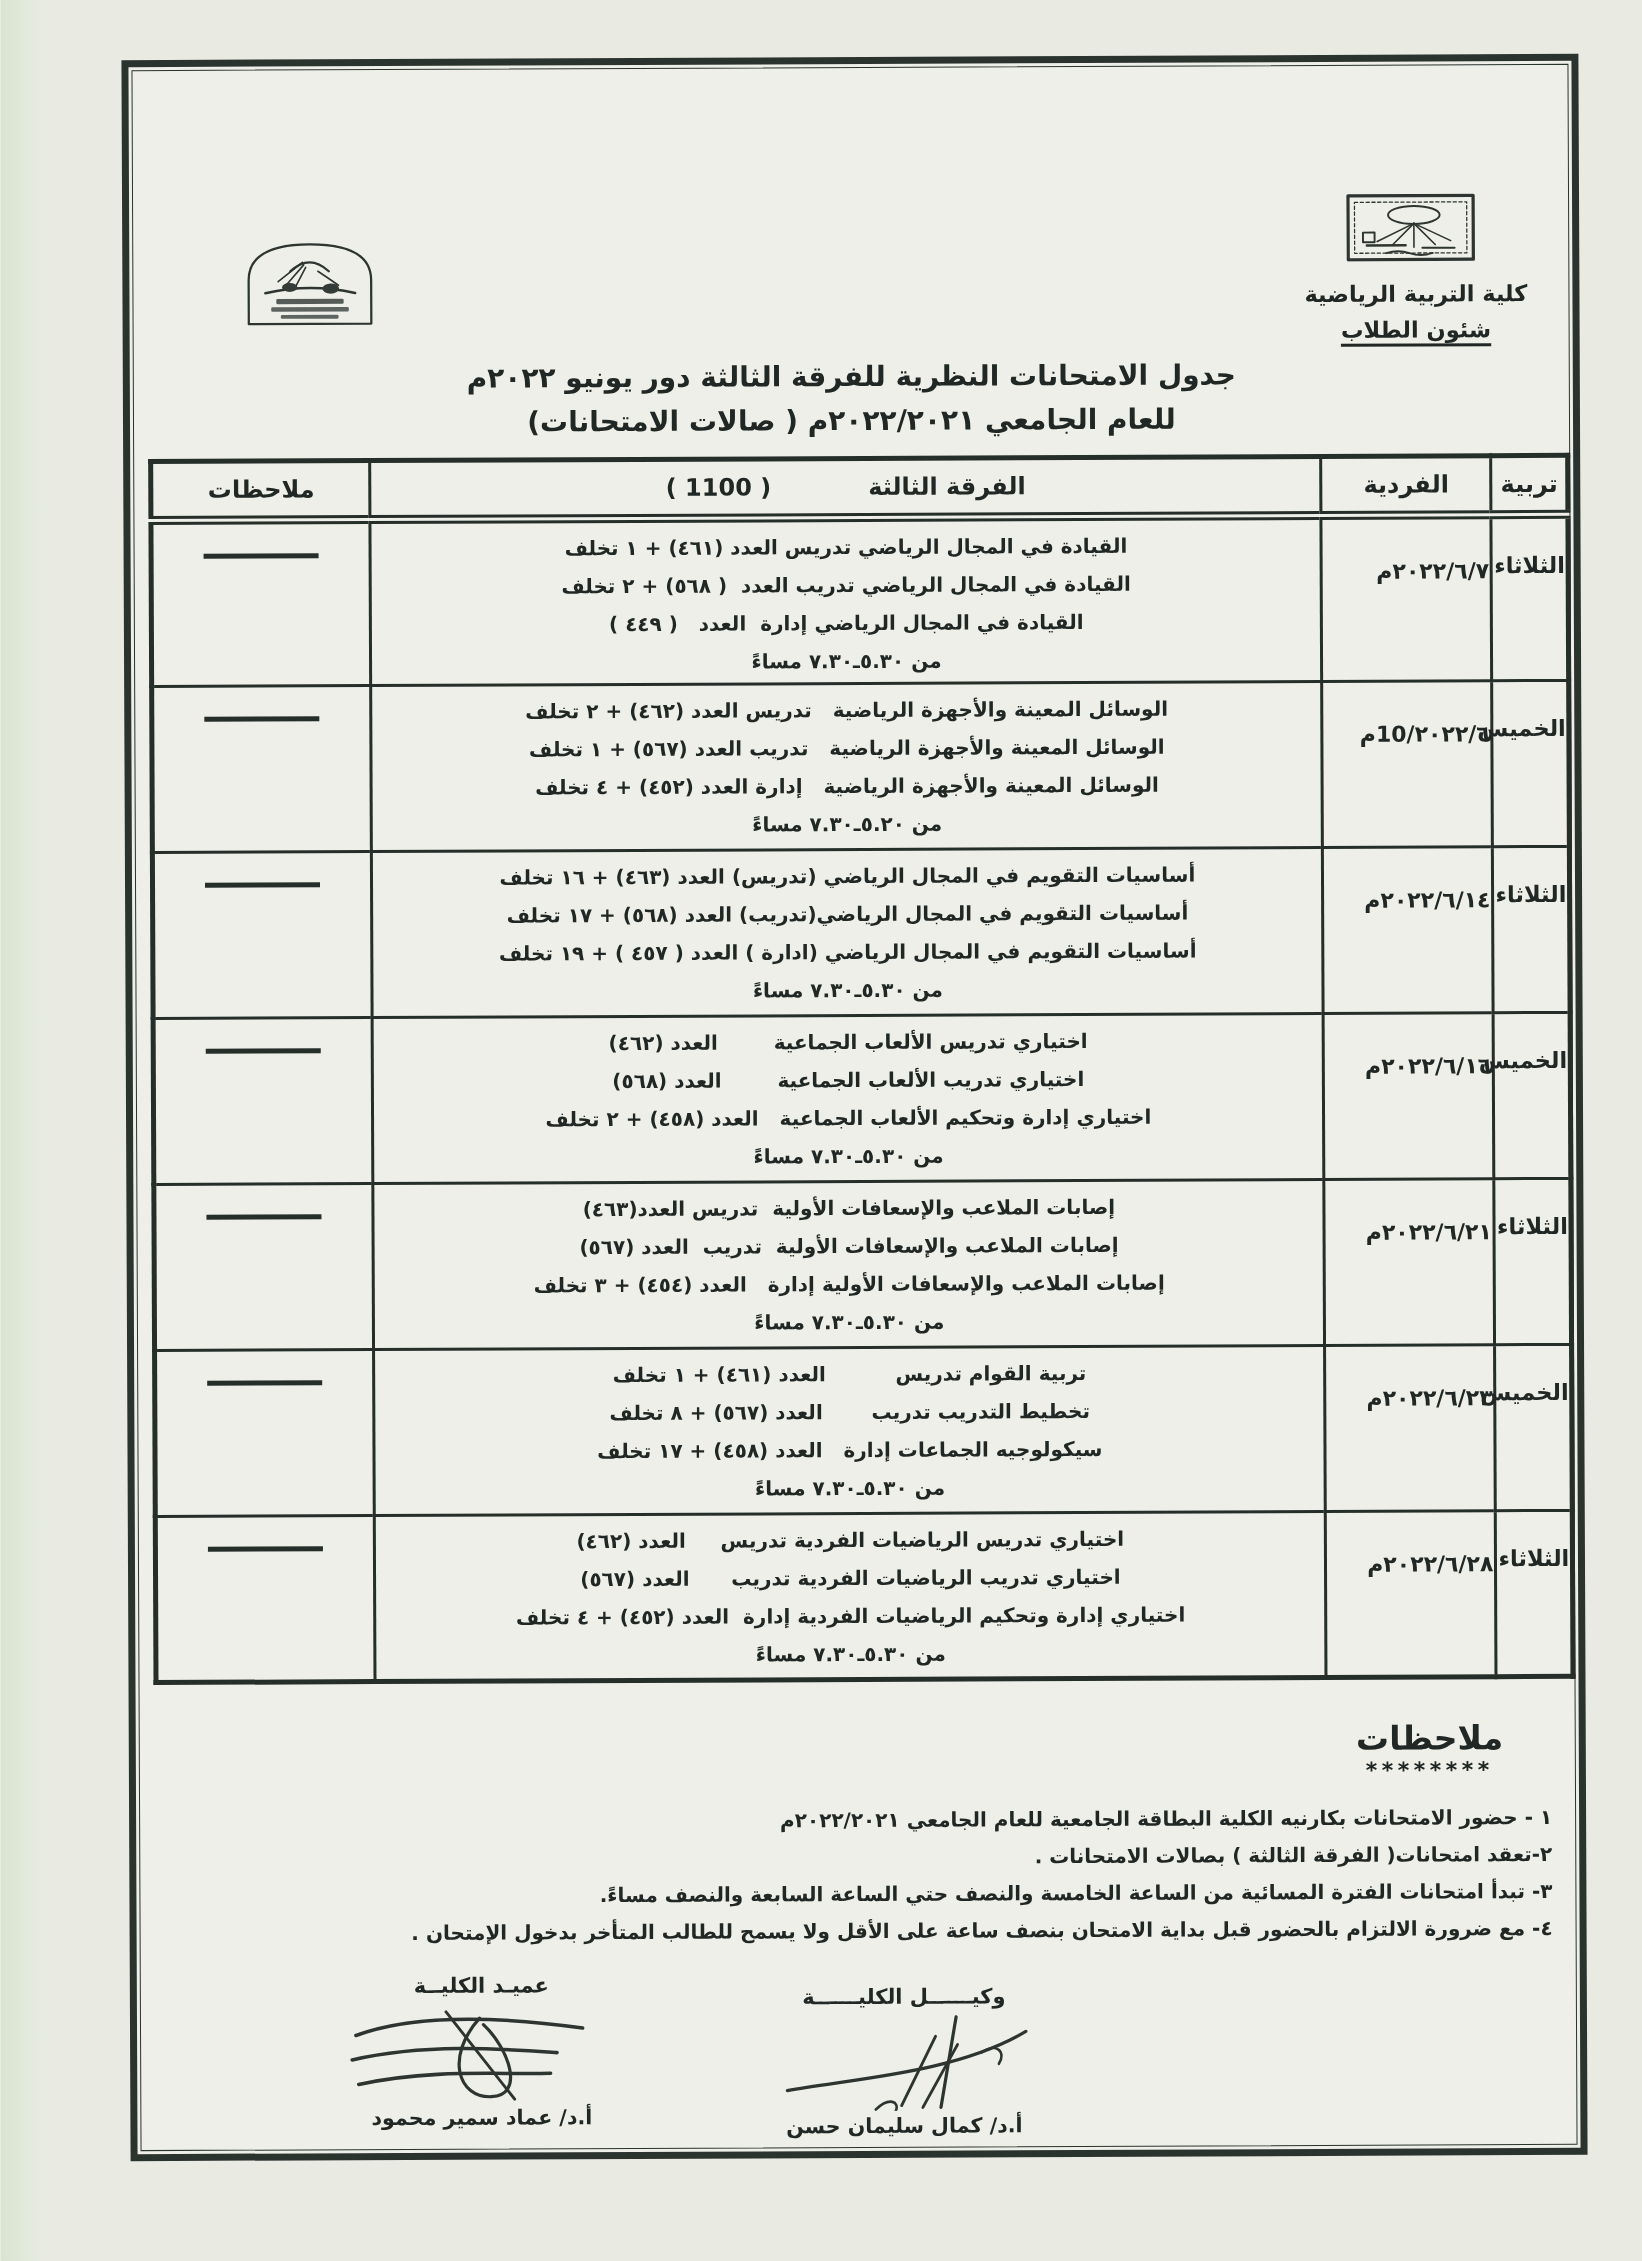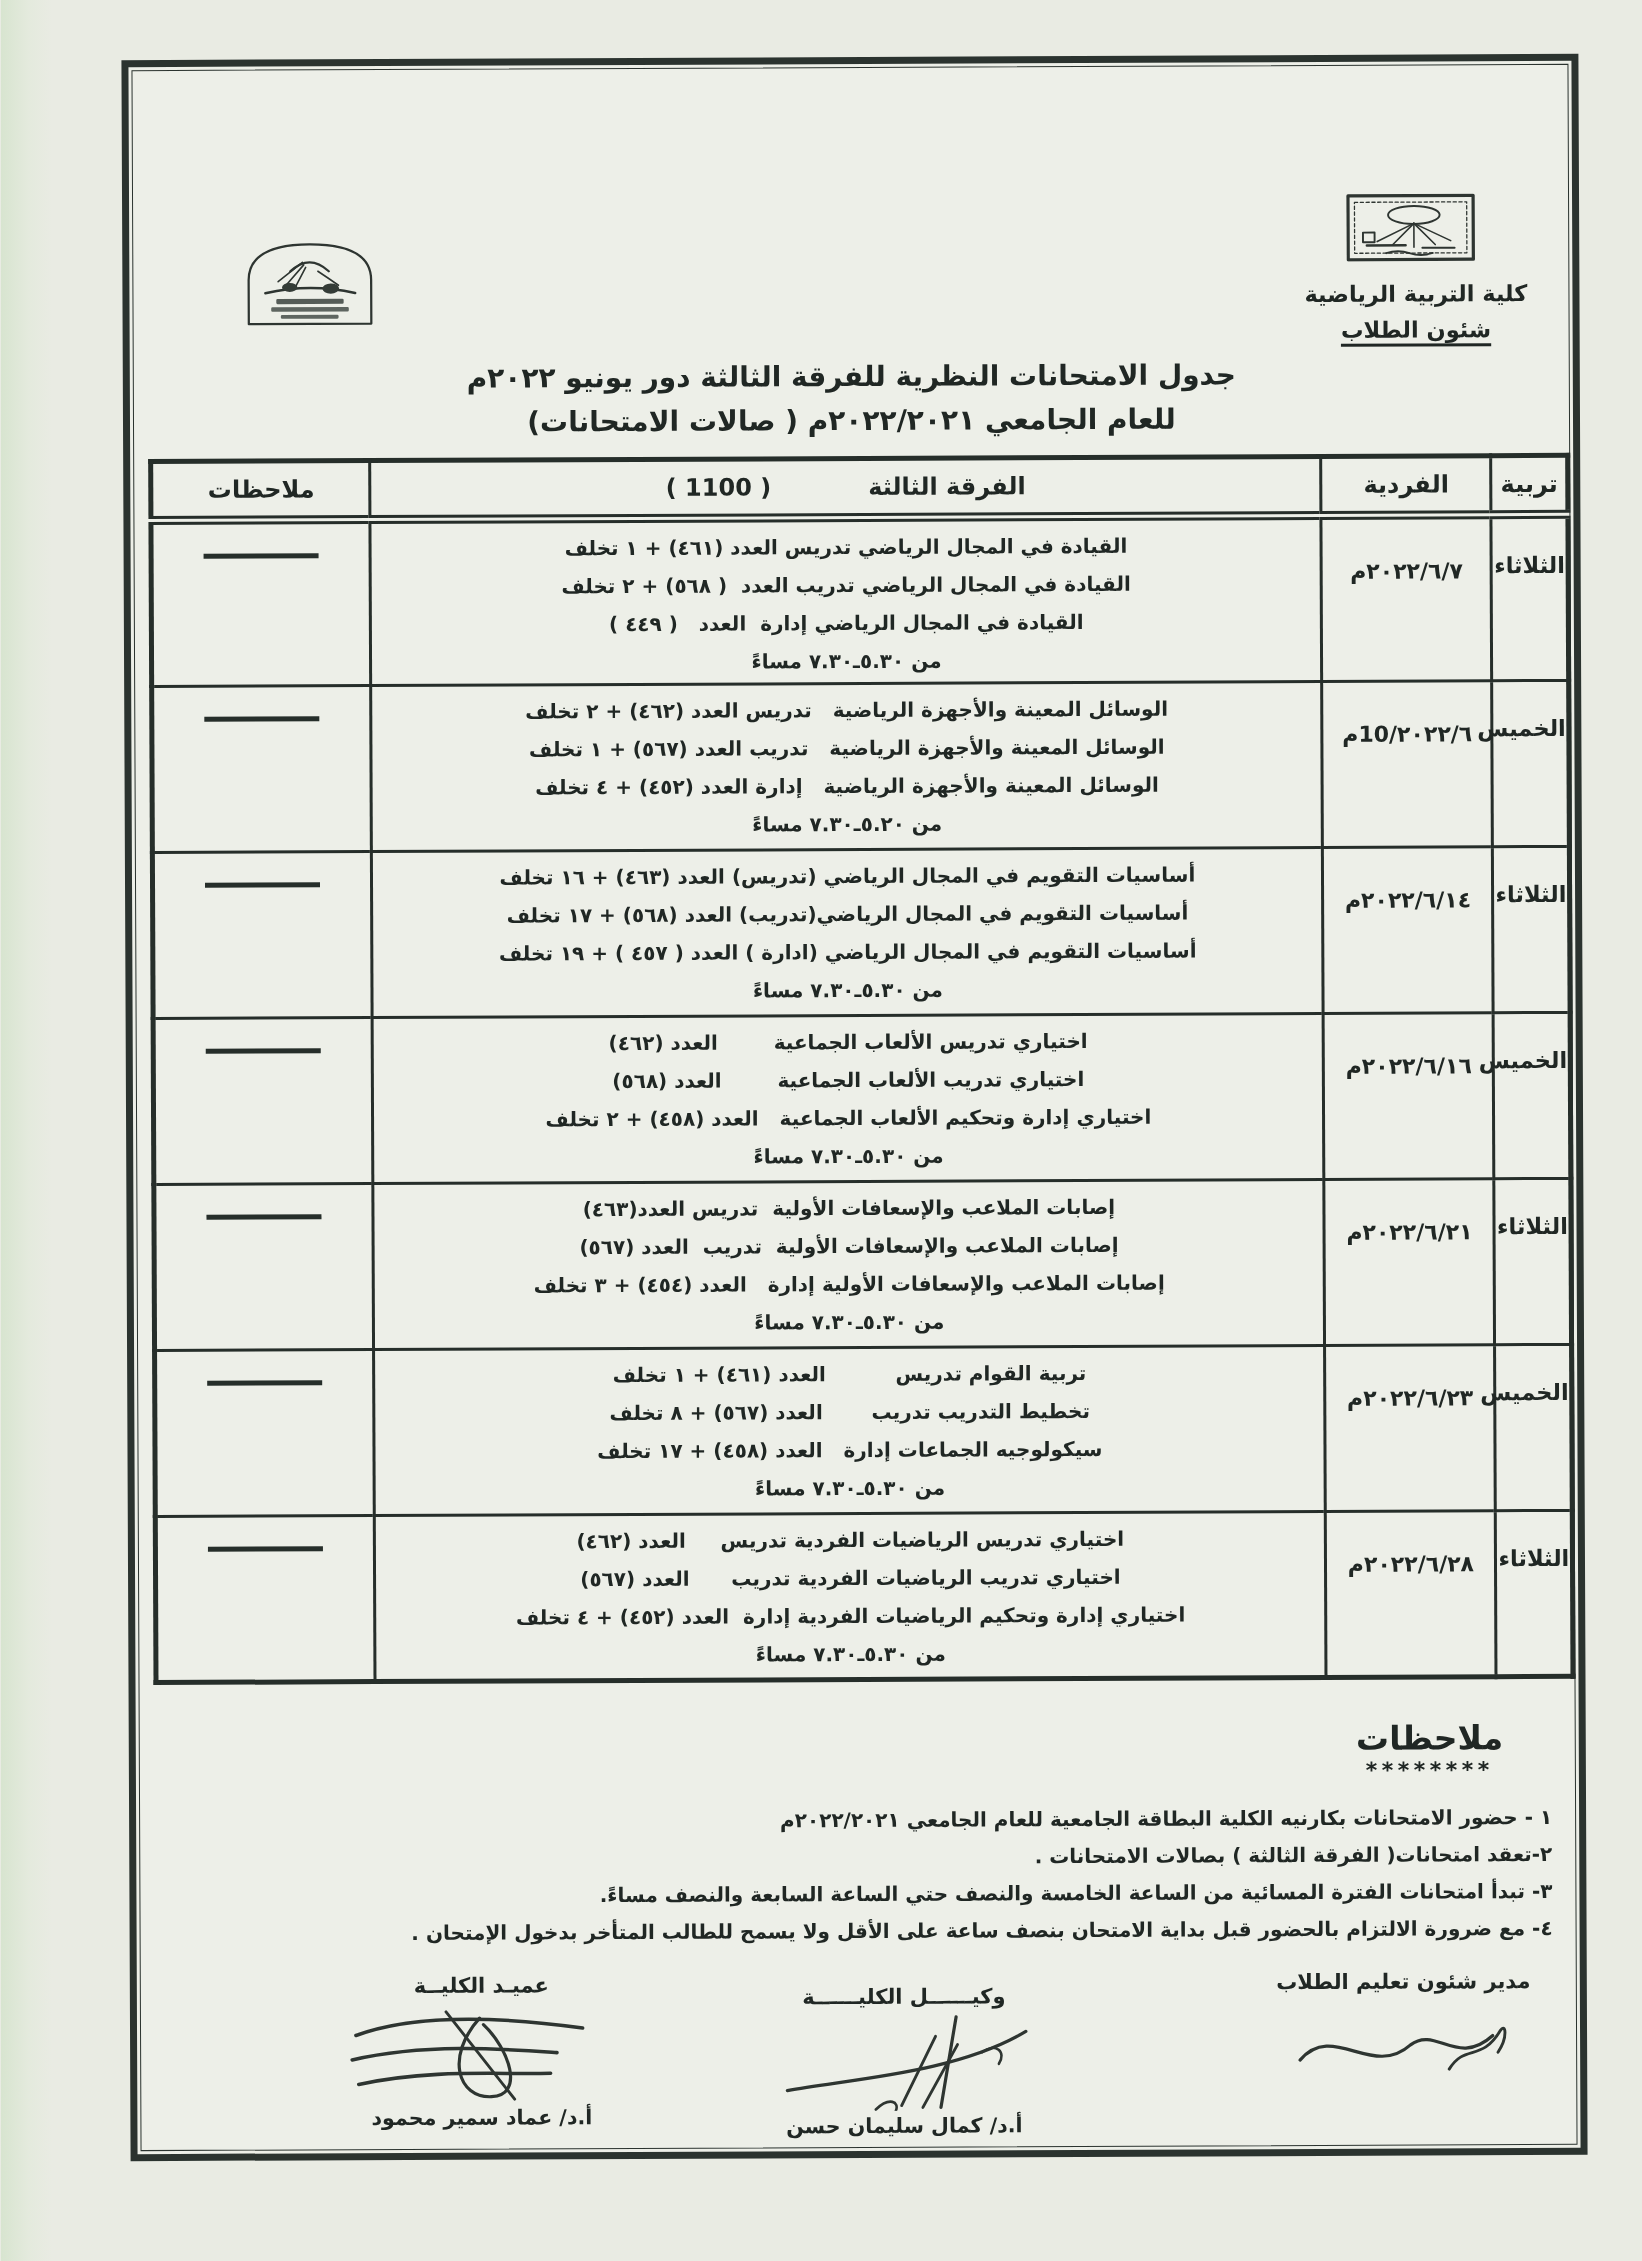--- a/index.html
+++ b/index.html
@@ -26,21 +26,21 @@
          font-size:28px;line-height:44px;}
   
   table.sched{position:absolute;top:392px;right:2.6px;width:1417px;
     border-collapse:collapse;table-layout:fixed;border:5.8px solid #262e2a;}
   table.sched th,table.sched td{border:3.2px solid #262e2a;box-sizing:border-box;}
   table.sched thead th{height:59px;font-size:24px;border-bottom:9.7px double #262e2a;
     background:#edefe8;}
   .h-group-inner{display:flex;justify-content:center;align-items:center;gap:97px;}
   table.sched tbody td{height:166px;vertical-align:top;}
   .c-day{font-size:22.5px;padding-top:33px;text-align:center;margin-top:44px;}
-  .c-date{font-size:22px;padding-top:39px;text-align:center;letter-spacing:0.6px;}
+  .c-date{font-size:22px;padding-top:39px;text-align:right;letter-spacing:0.6px;}
   .c-body{text-align:center;font-size:20px;padding-top:6.4px;}
   .xline{line-height:38px;white-space:nowrap;}
   .c-note{text-align:center;}
   .dash{width:115px;border-top:5.8px solid #262e2a;margin:28px auto 0;}
   
   .notes-head{position:absolute;top:1657px;right:7.7px;width:283px;text-align:center;font-size:33px;line-height:39px;}
   .notes-stars{font-size:22px;letter-spacing:4.5px;line-height:26px;}
   .notes-list{position:absolute;top:1738px;right:27px;left:58px;font-size:20px;line-height:37px;}
   .note-item{white-space:nowrap;}
   
@@ -221,27 +221,20 @@
     <div>ملاحظات</div>
     <div class="notes-stars">********</div>
   </div>
   <div class="notes-list">
     <div class="note-item">١ -  حضور الامتحانات بكارنيه الكلية البطاقة الجامعية للعام  الجامعي ٢٠٢٢/٢٠٢١م</div>
     <div class="note-item">٢-تعقد امتحانات(  الفرقة الثالثة ) بصالات الامتحانات .</div>
     <div class="note-item">٣- تبدأ امتحانات الفترة المسائية من الساعة  الخامسة والنصف حتي الساعة السابعة والنصف مساءً.</div>
     <div class="note-item">٤- مع ضرورة الالتزام بالحضور قبل بداية الامتحان بنصف ساعة على الأقل ولا يسمح للطالب المتأخر بدخول الإمتحان .</div>
   </div>
 
-  <div class="sig sig-right">
-    <div>مدير شئون تعليم الطلاب</div>
-    <svg width="232" height="90" viewBox="0 0 360 140">
-      <path d="M18,95 C70,35 130,125 190,72 C230,42 262,108 318,58" class="ink" stroke-width="5"></path>
-      <path d="M250,110 C275,70 300,100 330,50 C338,38 342,60 326,84" class="ink" stroke-width="4.5"></path>
-    </svg>
-  </div>
 
   <div class="sig sig-mid">
     <div>وكيــــــل الكليــــــة</div>
     <svg width="271" height="97" viewBox="0 0 420 150">
       <path d="M290,5 C282,50 274,100 266,145" class="ink" stroke-width="5"></path>
       <path d="M28,118 C130,100 290,92 398,28" class="ink" stroke-width="5"></path>
       <path d="M205,142 L258,35" class="ink" stroke-width="4.5"></path>
       <path d="M238,145 L292,48" class="ink" stroke-width="4.5"></path>
       <path d="M165,148 C186,128 202,136 196,150" class="ink" stroke-width="4"></path>
       <path d="M330,60 C352,44 368,60 356,78" class="ink" stroke-width="4"></path>

